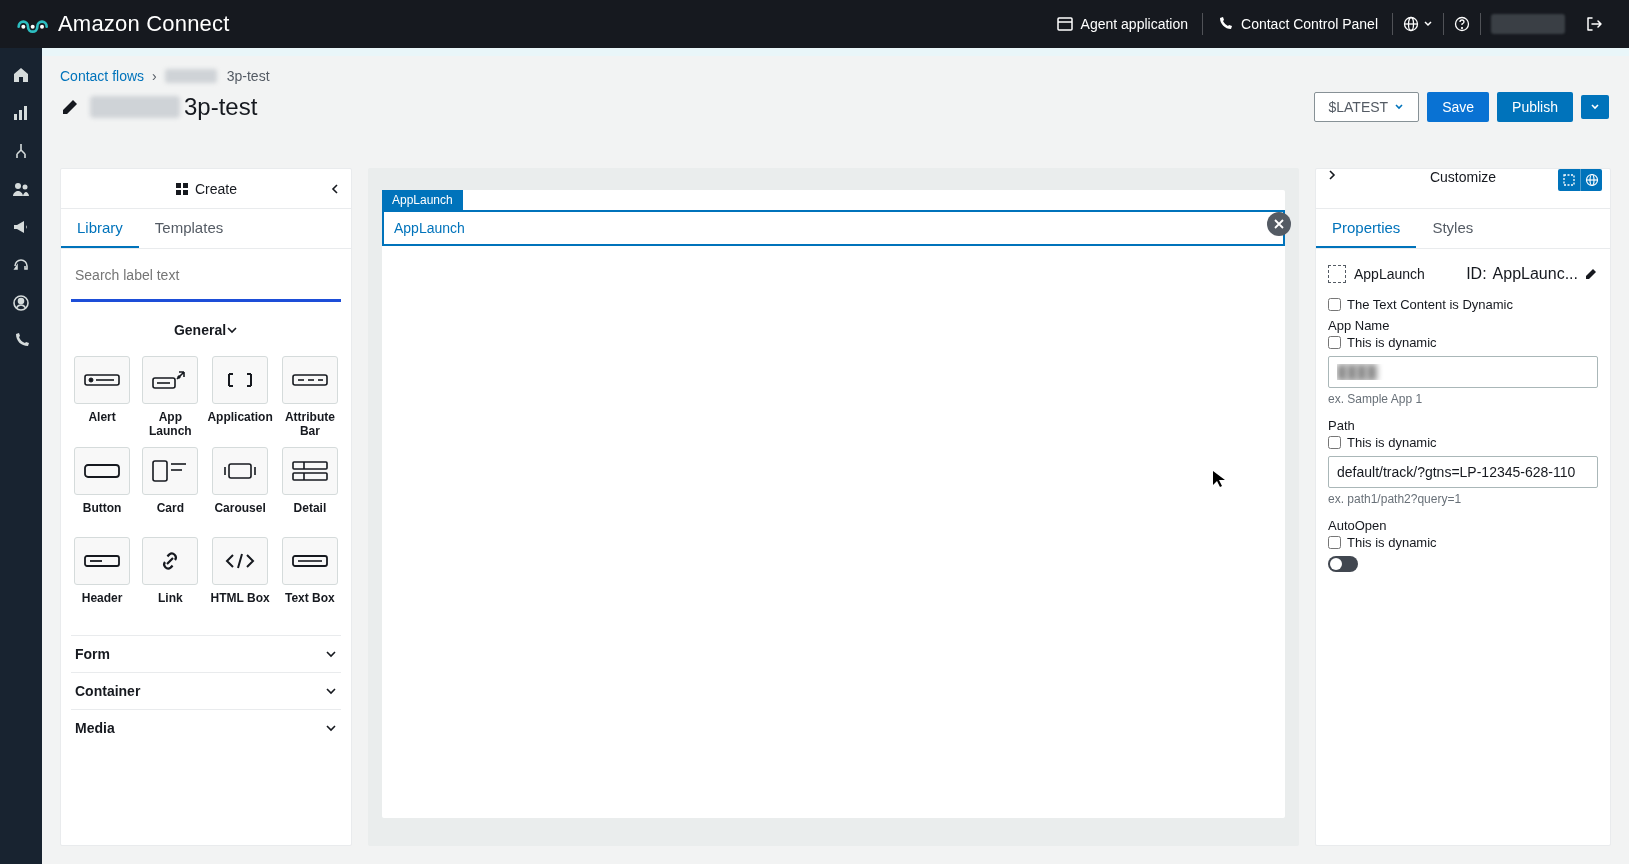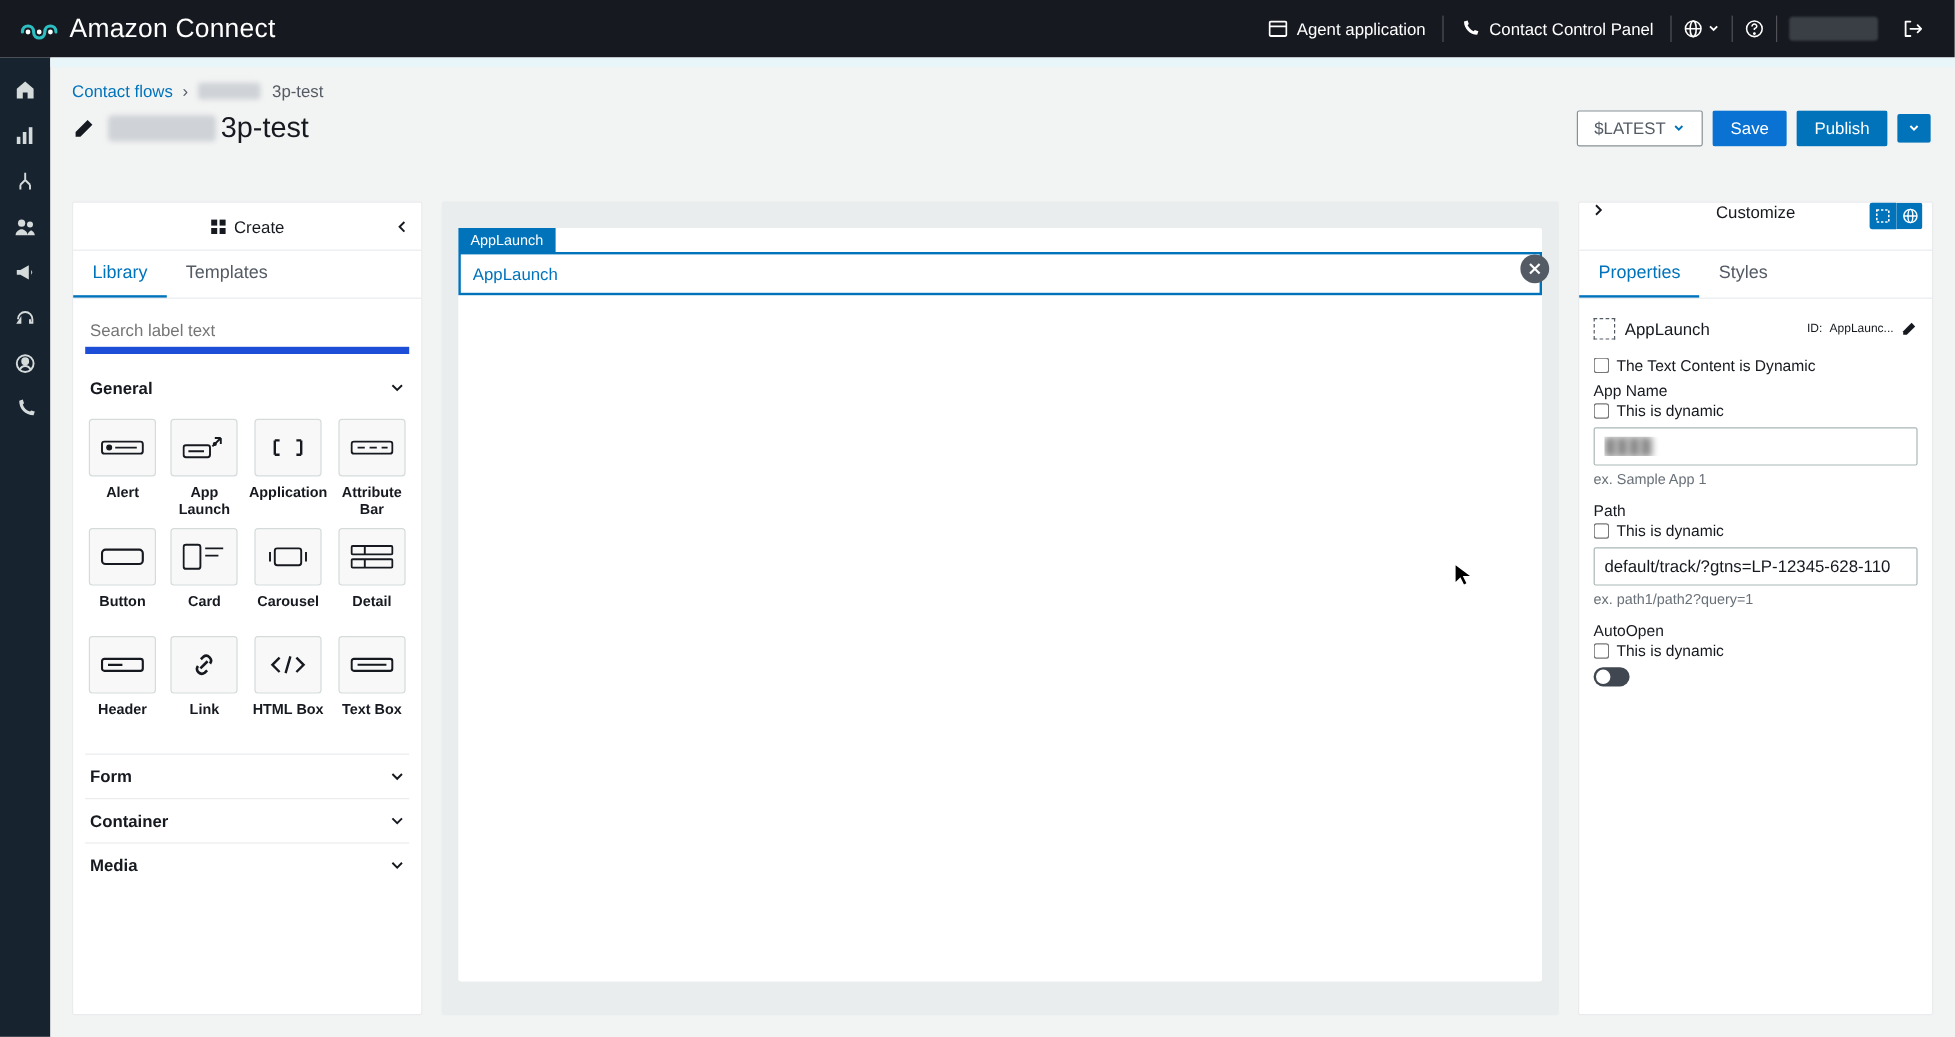--- a/index.html
+++ b/index.html
@@ -47,23 +47,23 @@
 
 .panel { background: #fff; border: 1px solid #e9ebed; border-radius: 2px; display:flex; flex-direction:column; }
 .panel-create { width: 292px; }
 .panel-create .panel-head { display:flex; align-items:center; justify-content:center; height: 40px; position:relative; border-bottom:1px solid #e9ebed;}
 .panel-create .panel-head .head-label { display:flex; align-items:center; gap:6px; font-size:14px; color:#16191f;}
 .panel-create .panel-head .collapse-btn { position:absolute; right:10px; cursor:pointer; }
 .tabs { display:flex; border-bottom:1px solid #e9ebed; }
 .tab { padding: 10px 16px; font-size:15px; color:#545b64; cursor:pointer; }
 .tab.active { color:#0073bb; border-bottom: 2px solid #0073bb; font-weight:500; }
 .scroll-area { overflow-y:auto; flex:1; padding: 8px 10px 16px 10px; position:relative; }
-.search-input { width: 100%; border:none; border-bottom:6px solid #1d4ed8; padding: 10px 4px 6px 4px; font-size:14px; outline:none; color:#16191f; background:transparent; margin-bottom: 10px;}
+.search-input { width: 100%; border:none; border-bottom:3px solid #1d4ed8; padding: 10px 4px 16px 4px; font-size:14px; outline:none; color:#16191f; background:transparent; margin-bottom: 10px;}
 .section-head { display:flex; align-items:center; justify-content:space-between; padding: 10px 4px; font-weight:700; cursor:pointer; border-top:1px solid #e9ebed;}
-.section-head:first-of-type { border-top:none; }
+.section-head:first-of-type { border-top:none;justify-content:center; }
 .grid { display:grid; grid-template-columns: repeat(4, 1fr); gap: 8px 6px; padding: 8px 0 16px 0; font-weight: bold;}
 .block { display:flex; flex-direction:column; align-items:center; gap:6px; cursor:grab;}
 .block .thumb { width: 56px; height: 48px; border:1px solid #d5dbdb; border-radius:3px; background:#f8f8f8; display:flex; align-items:center; justify-content:center; }
 .block .thumb svg { stroke:#16191f; }
 .block .label { font-size:12px; color:#16191f; text-align:center; line-height:1.2; min-height:28px; }
 
 
 .scroll-area::-webkit-scrollbar { width: 8px; }
 .scroll-area::-webkit-scrollbar-thumb { background:#c8cccf; border-radius:4px; }
 
@@ -82,21 +82,21 @@
 .panel-props { width: 296px; }
 .panel-props .panel-head { display:flex; align-items:flex-start; justify-content:center; height: 40px; position:relative; border-bottom:1px solid #e9ebed;}
 .panel-props .panel-head .collapse-btn { position:absolute; left:10px; cursor:pointer; }
 .panel-props .panel-head .head-icons { position:absolute; right:8px; display:flex; gap:0; }
 .panel-props .panel-head .head-icon { width:22px; height:22px; display:flex; align-items:center; justify-content:center; cursor:pointer;}
 .panel-props .panel-head .head-icon.blue { background:#0073bb; border-radius:2px 0 0 2px; }
 .panel-props .panel-head .head-icon.blue2 { background:#0073bb; border-left:1px solid rgba(255,255,255,.3); border-radius:0 2px 2px 0;}
 .props-body { padding: 8px 12px 16px 12px; overflow:auto; }
 .props-row { display:flex; align-items:center; justify-content:space-between; gap:8px; margin: 8px 0 14px 0; }
 .props-row .left { display:flex; align-items:center; gap:8px; }
-.props-row .id-wrap { display:flex; align-items:center; gap:6px; font-size:10px; color:#16191f;}
+.props-row .id-wrap { display:flex; align-items:center; gap:6px; font-size:16px; color:#16191f;}
 .dotted-sq { width:18px; height:18px; border:1.5px dashed #545b64; }
 .field-group { margin-bottom: 12px; }
 .field-label { font-size:13px; color:#16191f; margin-bottom: 2px; }
 .check-row { display:flex; align-items:center; gap:6px; font-size:13px; margin: 2px 0 6px 0;}
 .check-row input { width:13px; height:13px; }
 .text-input { width:100%; border:1px solid #aab7b8; border-radius:2px; padding:7px 8px; font-size:14px; color:#16191f; outline:none; }
 .blur-val { color:transparent; text-shadow: 0 0 6px #888; }
 .hint { font-size:12px; color:#687078; margin-top: 4px;}
 .toggle { width: 30px; height: 16px; background:#414750; border-radius: 10px; position:relative; cursor:pointer; }
 .toggle .knob { position:absolute; left:2px; top:2px; width:12px; height:12px; background:#fff; border-radius:50%; }

